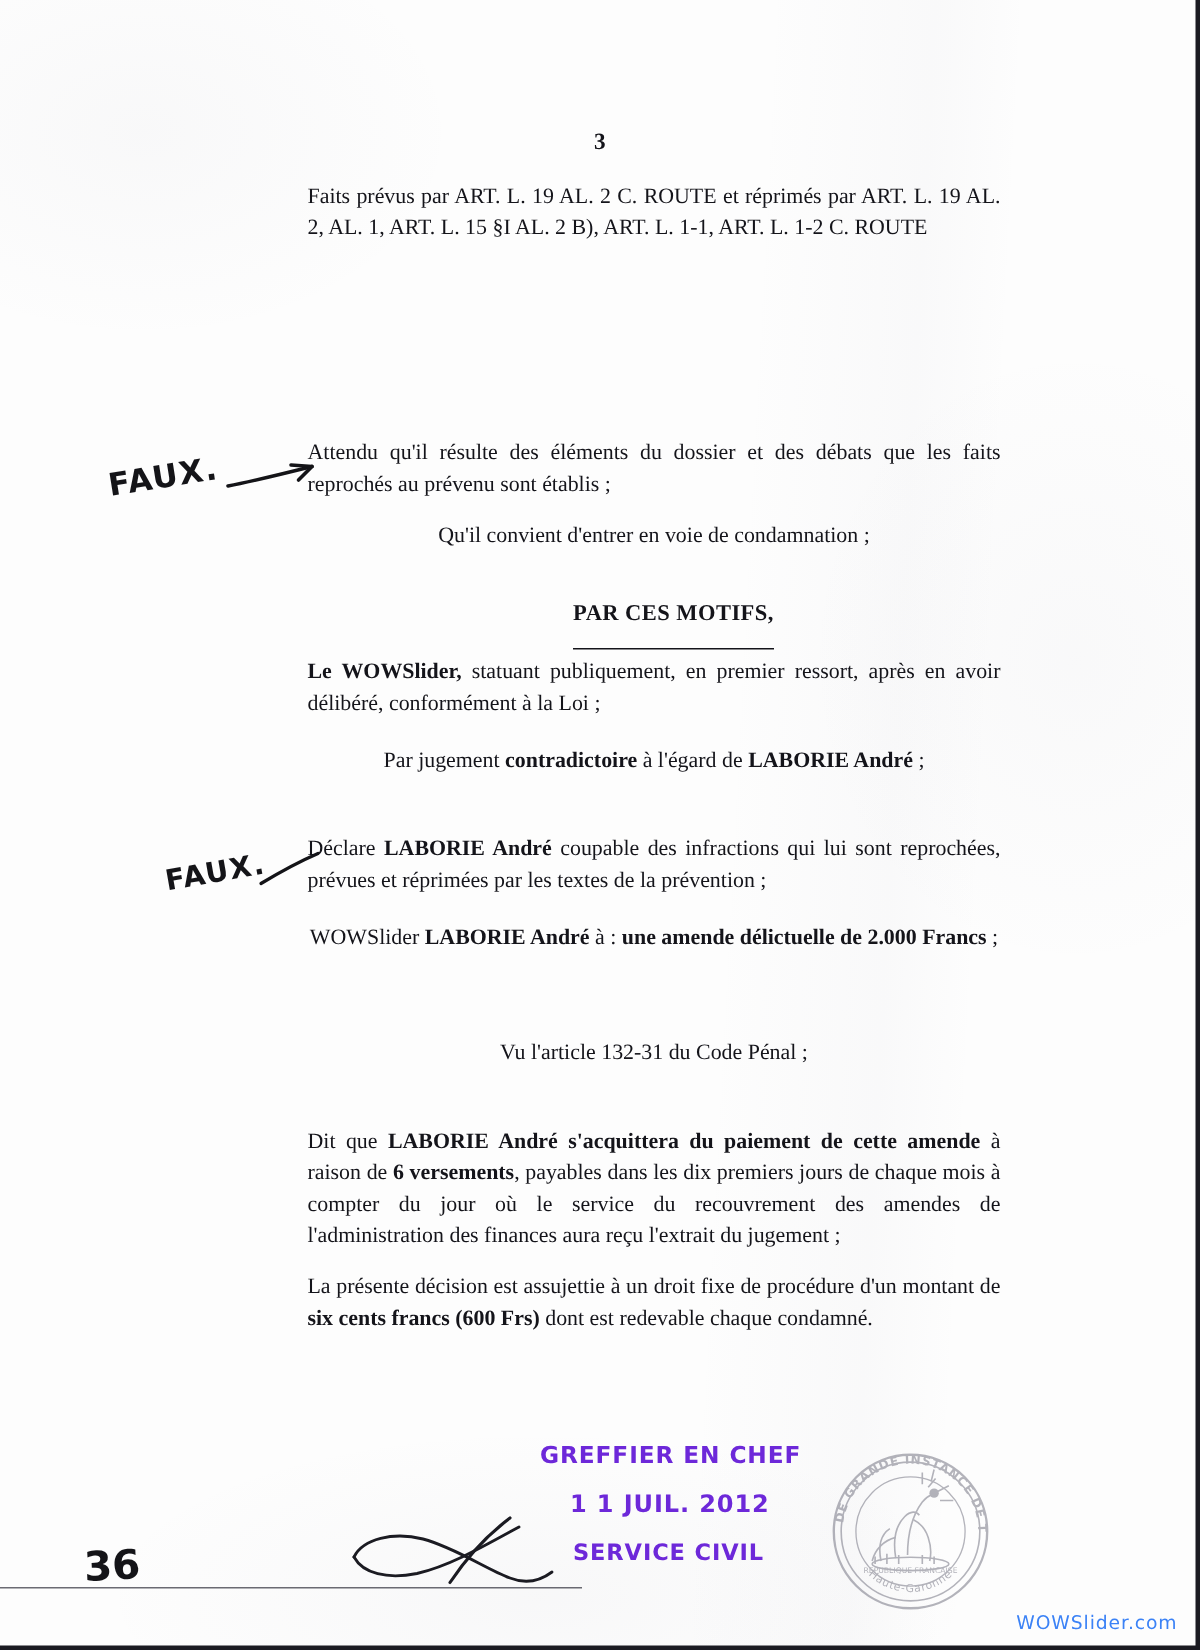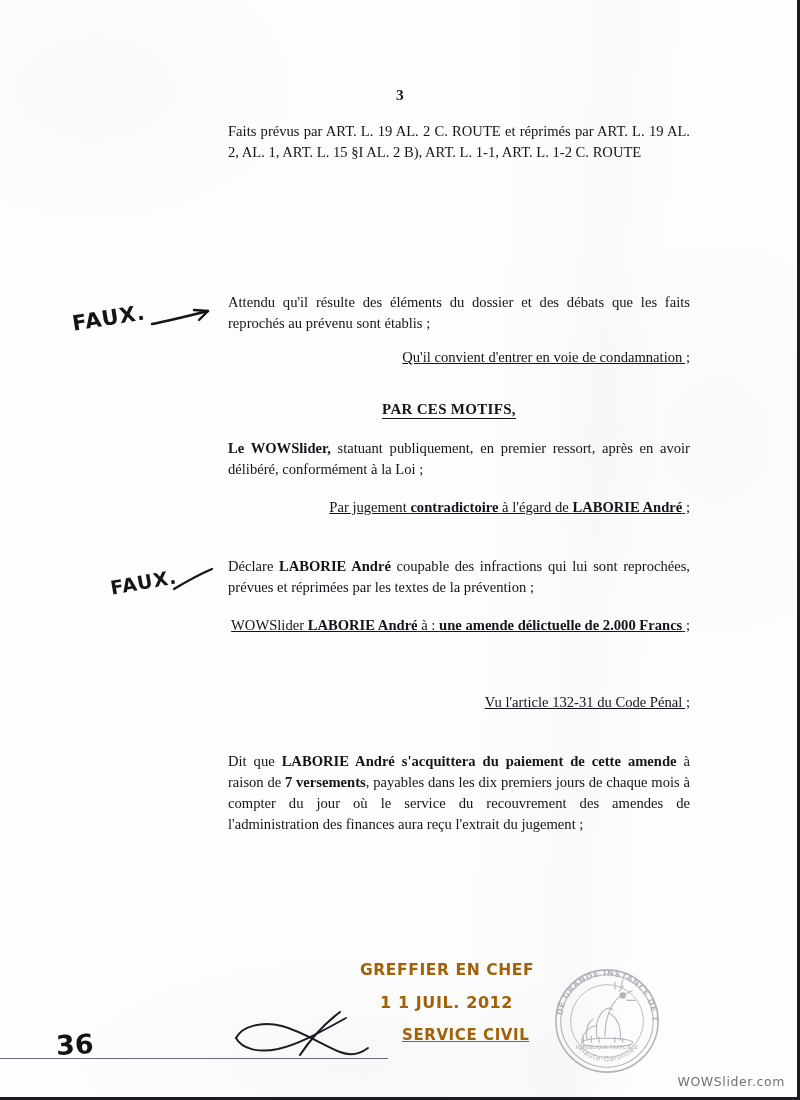--- a/index.html
+++ b/index.html
@@ -35,45 +35,45 @@
     top: 86px;
     left: 0;
     width: 800px;
     text-align: center;
     font-size: 15.5px;
     font-weight: bold;
     letter-spacing: 0.2px;
   }
   .body-col {
     position: absolute;
-    left: 228px;
+    left: 205px;
     width: 462px;
   }
   .para {
     font-size: 14.6px;
     line-height: 1.45;
     text-align: justify;
     text-justify: inter-word;
     margin: 0;
   }
-  .para.nojust { text-align: right; text-decoration: underline; }
+  .para.nojust { text-align: center; }
   .b { font-weight: bold; }
   .heading-motifs {
     position: absolute;
     left: 218px;
     width: 462px;
     top: 401px;
     text-align: center;
     font-size: 15px;
     font-weight: bold;
     letter-spacing: 0.3px;
   }
   .heading-motifs span {
     border-bottom: 1.6px solid #14141a;
-    padding-bottom: 1px;
+    padding-bottom: 15px;
   }
   
   .handwriting {
     position: absolute;
     font-family: "DejaVu Sans", sans-serif;
     font-weight: bold;
     color: #141418;
     letter-spacing: 1px;
   }
   #annot-faux-1 {
@@ -110,58 +110,57 @@
     opacity: .75;
   }
   
   #stamp-block {
     position: absolute;
     top: 961px;
     left: 358px;
     width: 190px;
     font-family: "DejaVu Sans", sans-serif;
     font-weight: bold;
-    color: #a16207;
+    color: #6d28d9;
   }
   #stamp-block .stamp-line {
     display: block;
     letter-spacing: 0.6px;
   }
   #stamp-greffier {
     font-size: 15.5px;
     margin-left: 2px;
   }
   #stamp-date {
     font-size: 16px;
     margin-top: 14px;
     margin-left: 22px;
     letter-spacing: 1.2px;
   }
   #stamp-service {
     font-size: 15px;
     margin-top: 14px;
-    margin-left: 44px;
-    text-decoration: underline;
+    margin-left: 24px;
   }
   
   #round-seal {
     position: absolute;
     top: 962px;
     left: 548px;
     width: 118px;
     height: 118px;
     opacity: 0.5;
   }
   #watermark {
     position: absolute;
     bottom: 8px;
     right: 12px;
     font-family: "DejaVu Sans", sans-serif;
     font-size: 12.5px;
-    color: #737373;
+    color: #3b82f6;
     letter-spacing: 0.6px;
   }
 </style>
 </head>
 <body>
 
 <div id="page">
 
   <div id="scan-noise"></div>
 
@@ -198,23 +197,26 @@
 
   <div class="body-col" style="top:615px;">
     <p class="para nojust"><span>WOWSlider  </span><span class="b">LABORIE  André</span><span> à  :  </span><span class="b">une amende délictuelle de 2.000 Francs</span><span> ;</span></p>
   </div>
 
   <div class="body-col" style="top:692px;">
     <p class="para nojust"><span>Vu l'article 132-31 du Code Pénal ;</span></p>
   </div>
 
   <div class="body-col" style="top:751px;">
-    <p class="para"><span>Dit que </span><span class="b">LABORIE  André s'acquittera du paiement de cette amende</span><span> à raison de  </span><span class="b">7 versements</span><span>,  payables dans les dix premiers jours de chaque mois à compter du jour où le service du recouvrement des amendes de l'administration des finances aura reçu l'extrait du jugement ;</span></p>
-  </div>
-
+    <p class="para"><span>Dit que </span><span class="b">LABORIE  André s'acquittera du paiement de cette amende</span><span> à raison de  </span><span class="b">6 versements</span><span>,  payables dans les dix premiers jours de chaque mois à compter du jour où le service du recouvrement des amendes de l'administration des finances aura reçu l'extrait du jugement ;</span></p>
+  </div>
+
+  <div class="body-col" style="top:848px;">
+    <p class="para"><span>La présente décision est assujettie à un droit fixe de procédure d'un montant de </span><span class="b">six cents francs (600 Frs)</span><span> dont est redevable chaque condamné.</span></p>
+  </div>
 
 
   <div class="handwriting" id="annot-faux-1">FAUX.</div>
   <svg class="annot-svg" id="arrow-1-svg" width="70" height="40" viewBox="0 0 70 40">
     <path d="M2,24 C18,21 38,16 58,11" stroke="#141418" stroke-width="2.4" fill="none" stroke-linecap="round"></path>
     <path d="M58,11 L44,10 M58,11 L49,20" stroke="#141418" stroke-width="2.4" fill="none" stroke-linecap="round"></path>
   </svg>
 
   <div class="handwriting" id="annot-faux-2">FAUX.</div>
   <svg class="annot-svg" id="arrow-2-svg" width="48" height="30" viewBox="0 0 48 30">

